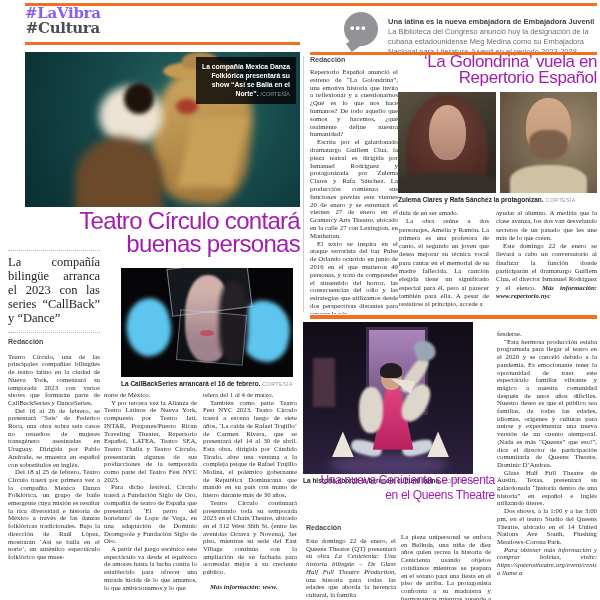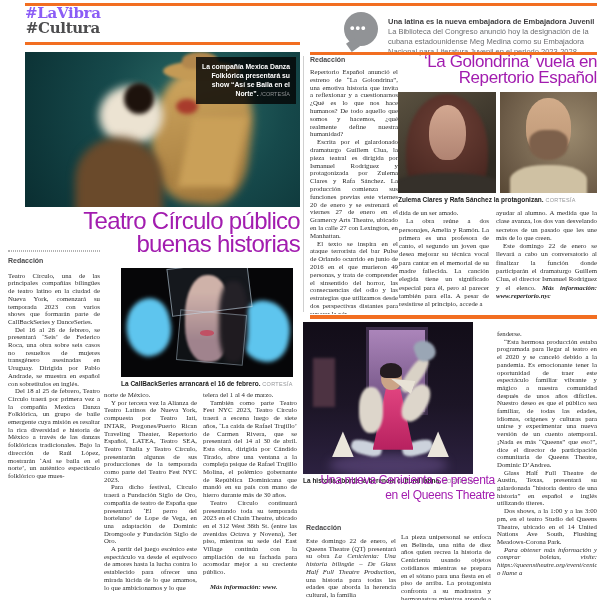--- a/index.html
+++ b/index.html
@@ -137,24 +137,25 @@
     <div class="h-fringe"></div>
     <div class="h-blouse"></div>
     <div class="h-skirt"></div>
     <div class="h-hair"></div>
     <div class="h-scarf"></div>
     <div class="h-hatbrim"></div>
     <div class="h-hattop"></div>
     <div class="hero-cap"><span>La compañía Mexica Danza Folklórica presentará su show “Así se Baila en el Norte”.</span> <span class="credit-dark">/CORTESÍA</span></div>
   </div>
 
-  <h1 class="hl hl1" style="margin:0;">Teatro Círculo público buenas historias</h1>
+  <h1 class="hl hl1" style="margin:0;">Teatro Círculo contará buenas personas</h1>
 
   <div class="deckwrap col" style="font-size:6.8px;">
     <div class="dotted"></div>
+    <div class="deck">La compañía bilingüe arranca el 2023 con las series “CallBack” y “Dance”</div>
     <div class="dotted"></div>
     <div class="byline">Redacción</div>
     <p>Teatro Círculo, una de las principales compañías bilingües de teatro latino en la ciudad de Nueva York, comenzará su temporada 2023 con varios shows que formarán parte de CallBackSeries y DanceSeries.</p>
     <p>Del 16 al 26 de febrero, se presentará ‘Seis’ de Federico Roca, una obra sobre seis casos no resueltos de mujeres transgénero asesinadas en Uruguay. Dirigida por Pablo Andrade, se muestra en español con sobretítulos en inglés.</p>
     <p>Del 18 al 25 de febrero, Teatro Círculo traerá por primera vez a la compañía Mexica Danza Folklórica, un grupo de baile emergente cuya misión es resaltar la rica diversidad e historia de México a través de las danzas folklóricas tradicionales. Bajo la dirección de Raúl López, mostrarán ‘Así se baila en el norte’, un auténtico espectáculo folklórico que mues-</p>
   </div>
 
   <div class="photo" style="left:121px;top:268px;width:172px;height:109px;">
     <div class="f-bg"></div>
     <div class="f-spl f-spl1"></div>

